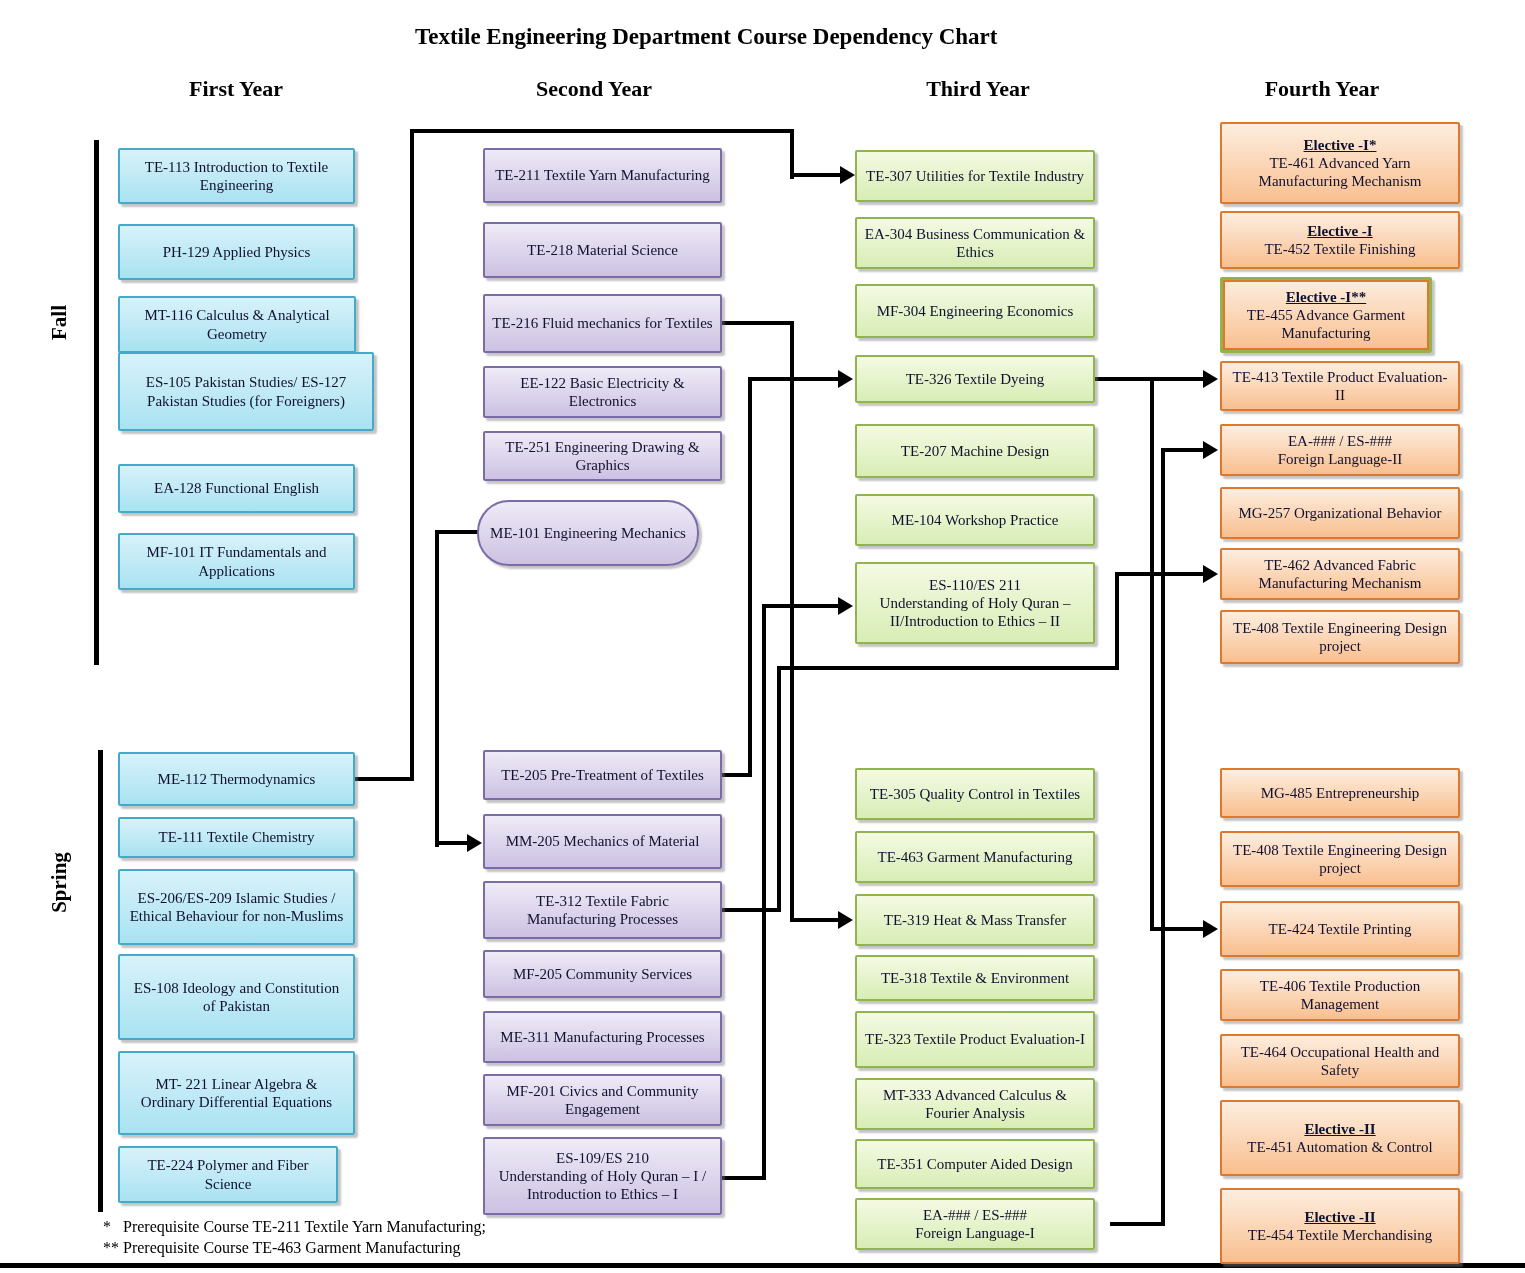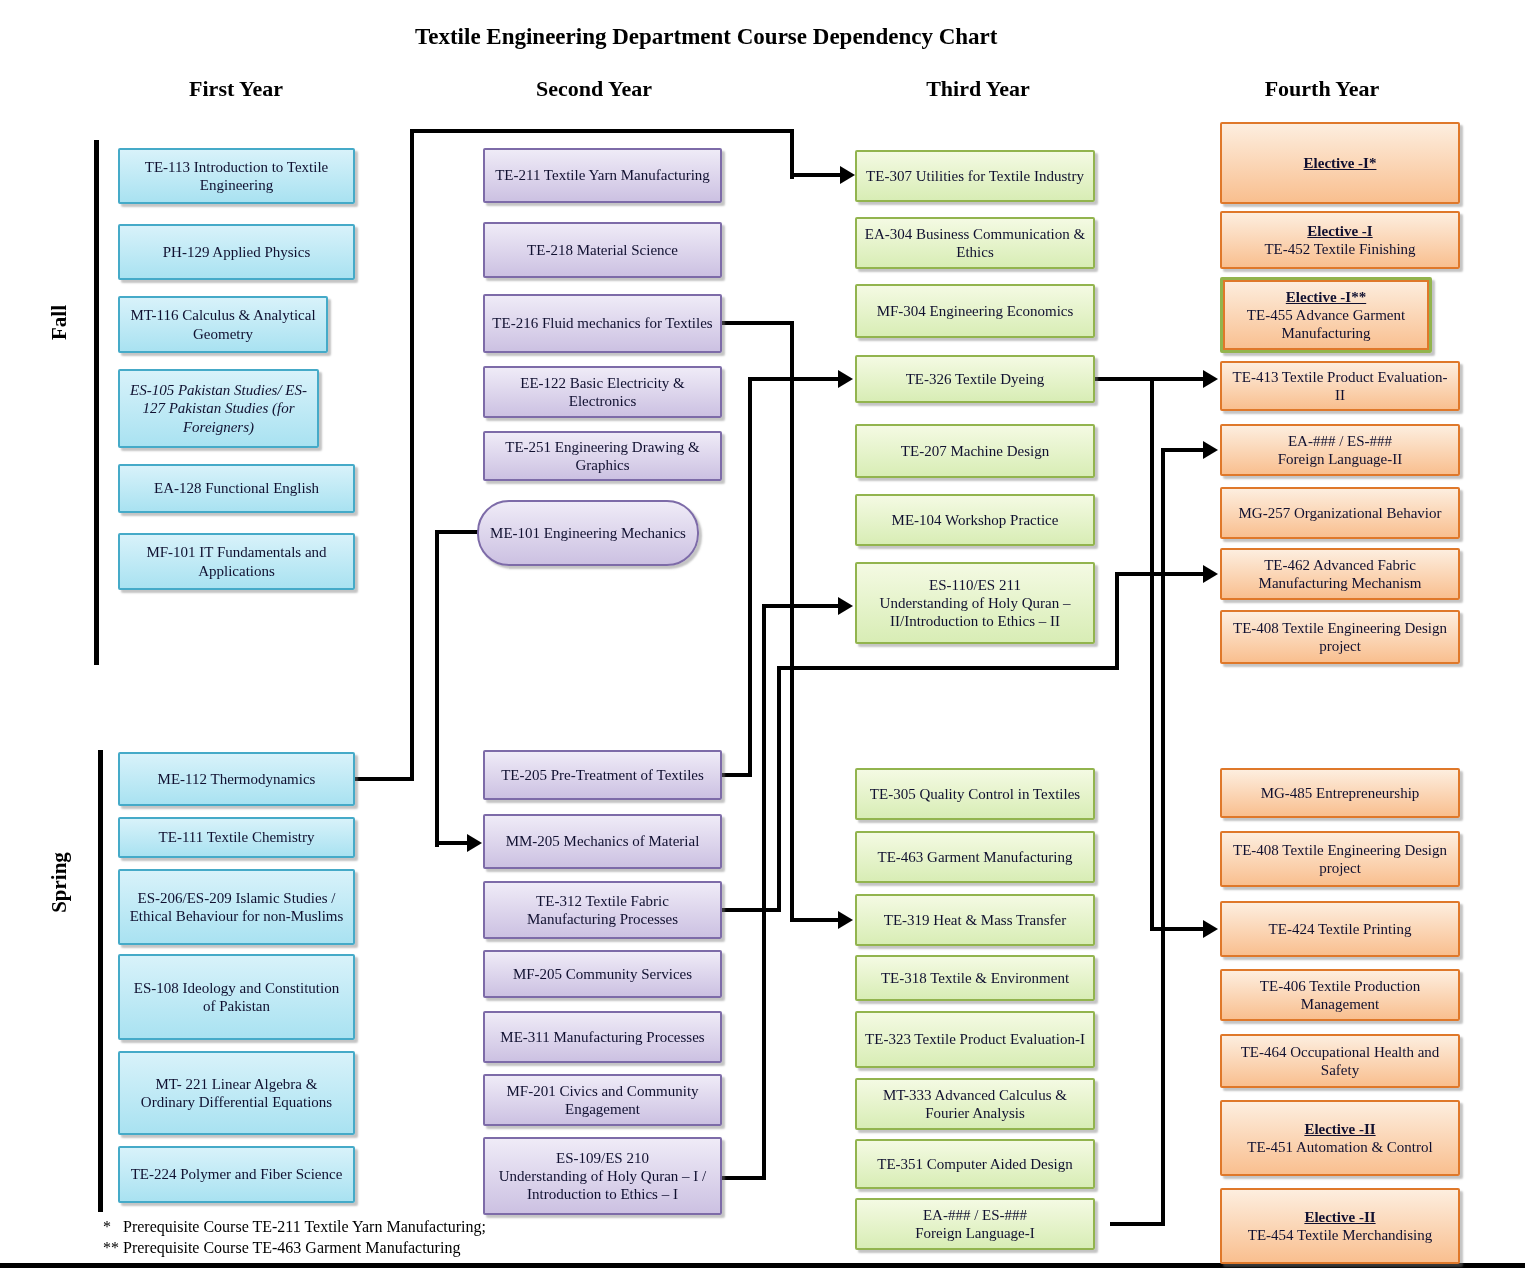--- a/index.html
+++ b/index.html
@@ -96,30 +96,30 @@
       <div class="seg" style="left: 1150px; top: 927px; width: 55px; height: 4px;"></div>
       <div class="arr" style="left: 1203px; top: 920px;"></div>
       <div class="seg" style="left: 1110px; top: 1222px; width: 55px; height: 4px;"></div>
       <div class="seg" style="left: 1161px; top: 448px; width: 4px; height: 778px;"></div>
       <div class="seg" style="left: 1161px; top: 448px; width: 44px; height: 4px;"></div>
       <div class="arr" style="left: 1203px; top: 441px;"></div>
     </div>
   <div id="boxes">
       <div class="box c0" style="left: 118px; top: 148px; width: 237px; height: 56px;">TE-113 Introduction to Textile Engineering</div>
       <div class="box c0" style="left: 118px; top: 224px; width: 237px; height: 56px;">PH-129 Applied Physics</div>
-      <div class="box c0" style="left: 118px; top: 296px; width: 210px; height: 57px;">MT-116 Calculus &amp; Analytical Geometry</div>
-      <div class="box c0" style="left: 118px; top: 369px; width: 201px; height: 79px; font-style: italic;">ES-105 Pakistan Studies/ ES-127 Pakistan Studies (for Foreigners)</div>
+      <div class="box c0" style="left: 118px; top: 296px; width: 238px; height: 57px;">MT-116 Calculus &amp; Analytical Geometry</div>
+      <div class="box c0" style="left: 118px; top: 352px; width: 256px; height: 79px;">ES-105 Pakistan Studies/ ES-127 Pakistan Studies (for Foreigners)</div>
       <div class="box c0" style="left: 118px; top: 464px; width: 237px; height: 49px;">EA-128 Functional English</div>
       <div class="box c0" style="left: 118px; top: 533px; width: 237px; height: 57px;">MF-101 IT Fundamentals and Applications</div>
       <div class="box c0" style="left: 118px; top: 752px; width: 237px; height: 54px;">ME-112 Thermodynamics</div>
       <div class="box c0" style="left: 118px; top: 817px; width: 237px; height: 41px;">TE-111 Textile Chemistry</div>
       <div class="box c0" style="left: 118px; top: 869px; width: 237px; height: 76px;">ES-206/ES-209 Islamic Studies / Ethical Behaviour for non-Muslims</div>
       <div class="box c0" style="left: 118px; top: 954px; width: 237px; height: 86px;">ES-108 Ideology and Constitution of Pakistan</div>
       <div class="box c0" style="left: 118px; top: 1051px; width: 237px; height: 84px;">MT- 221 Linear Algebra &amp; Ordinary Differential Equations</div>
-      <div class="box c0" style="left: 118px; top: 1146px; width: 237px; height: 57px; text-align: right;">TE-224 Polymer and Fiber Science</div>
+      <div class="box c0" style="left: 118px; top: 1146px; width: 220px; height: 57px;">TE-224 Polymer and Fiber Science</div>
       <div class="box c1" style="left: 483px; top: 148px; width: 239px; height: 55px;">TE-211 Textile Yarn Manufacturing</div>
       <div class="box c1" style="left: 483px; top: 222px; width: 239px; height: 56px;">TE-218 Material Science</div>
       <div class="box c1" style="left: 483px; top: 294px; width: 239px; height: 59px;">TE-216 Fluid mechanics for Textiles</div>
       <div class="box c1" style="left: 483px; top: 366px; width: 239px; height: 52px;">EE-122 Basic Electricity &amp; Electronics</div>
       <div class="box c1" style="left: 483px; top: 431px; width: 239px; height: 50px;">TE-251 Engineering Drawing &amp; Graphics</div>
       <div class="box c1" style="left: 477px; top: 500px; width: 222px; height: 66px; border-radius: 32px;">ME-101 Engineering Mechanics</div>
       <div class="box c1" style="left: 483px; top: 750px; width: 239px; height: 50px;">TE-205 Pre-Treatment of Textiles</div>
       <div class="box c1" style="left: 483px; top: 814px; width: 239px; height: 55px;">MM-205 Mechanics of Material</div>
       <div class="box c1" style="left: 483px; top: 881px; width: 239px; height: 58px;">TE-312 Textile Fabric Manufacturing Processes</div>
       <div class="box c1" style="left: 483px; top: 950px; width: 239px; height: 48px;">MF-205 Community Services</div>
@@ -137,21 +137,21 @@
 Understanding of Holy Quran – II/Introduction to Ethics – II</div>
       <div class="box c2" style="left: 855px; top: 768px; width: 240px; height: 52px;">TE-305 Quality Control in Textiles</div>
       <div class="box c2" style="left: 855px; top: 831px; width: 240px; height: 52px;">TE-463 Garment Manufacturing</div>
       <div class="box c2" style="left: 855px; top: 894px; width: 240px; height: 52px;">TE-319 Heat &amp; Mass Transfer</div>
       <div class="box c2" style="left: 855px; top: 955px; width: 240px; height: 46px;">TE-318 Textile &amp; Environment</div>
       <div class="box c2" style="left: 855px; top: 1011px; width: 240px; height: 57px;">TE-323 Textile Product Evaluation-I</div>
       <div class="box c2" style="left: 855px; top: 1078px; width: 240px; height: 52px;">MT-333 Advanced Calculus &amp; Fourier Analysis</div>
       <div class="box c2" style="left: 855px; top: 1139px; width: 240px; height: 50px;">TE-351 Computer Aided Design</div>
       <div class="box c2" style="left: 855px; top: 1198px; width: 240px; height: 52px;">EA-### / ES-###
 Foreign Language-I</div>
-      <div class="box c3" style="left: 1220px; top: 122px; width: 240px; height: 82px;"><div class="hd">Elective -I*</div></div>
+      <div class="box c3" style="left: 1220px; top: 122px; width: 240px; height: 82px;"><div class="hd">Elective -I*</div><div>TE-461 Advanced Yarn Manufacturing Mechanism</div></div>
       <div class="box c3" style="left: 1220px; top: 211px; width: 240px; height: 58px;"><div class="hd">Elective -I</div><div>TE-452 Textile Finishing</div></div>
       <div class="box c3 gb" style="left: 1220px; top: 277px; width: 212px; height: 76px;"><div class="hd">Elective -I**</div><div>TE-455 Advance Garment Manufacturing</div></div>
       <div class="box c3" style="left: 1220px; top: 361px; width: 240px; height: 50px;">TE-413 Textile Product Evaluation-II</div>
       <div class="box c3" style="left: 1220px; top: 424px; width: 240px; height: 52px;">EA-### / ES-###
 Foreign Language-II</div>
       <div class="box c3" style="left: 1220px; top: 487px; width: 240px; height: 52px;">MG-257 Organizational Behavior</div>
       <div class="box c3" style="left: 1220px; top: 548px; width: 240px; height: 52px;">TE-462 Advanced Fabric Manufacturing Mechanism</div>
       <div class="box c3" style="left: 1220px; top: 610px; width: 240px; height: 54px;">TE-408 Textile Engineering Design project</div>
       <div class="box c3" style="left: 1220px; top: 768px; width: 240px; height: 50px;">MG-485 Entrepreneurship</div>
       <div class="box c3" style="left: 1220px; top: 831px; width: 240px; height: 56px;">TE-408 Textile Engineering Design project</div>

